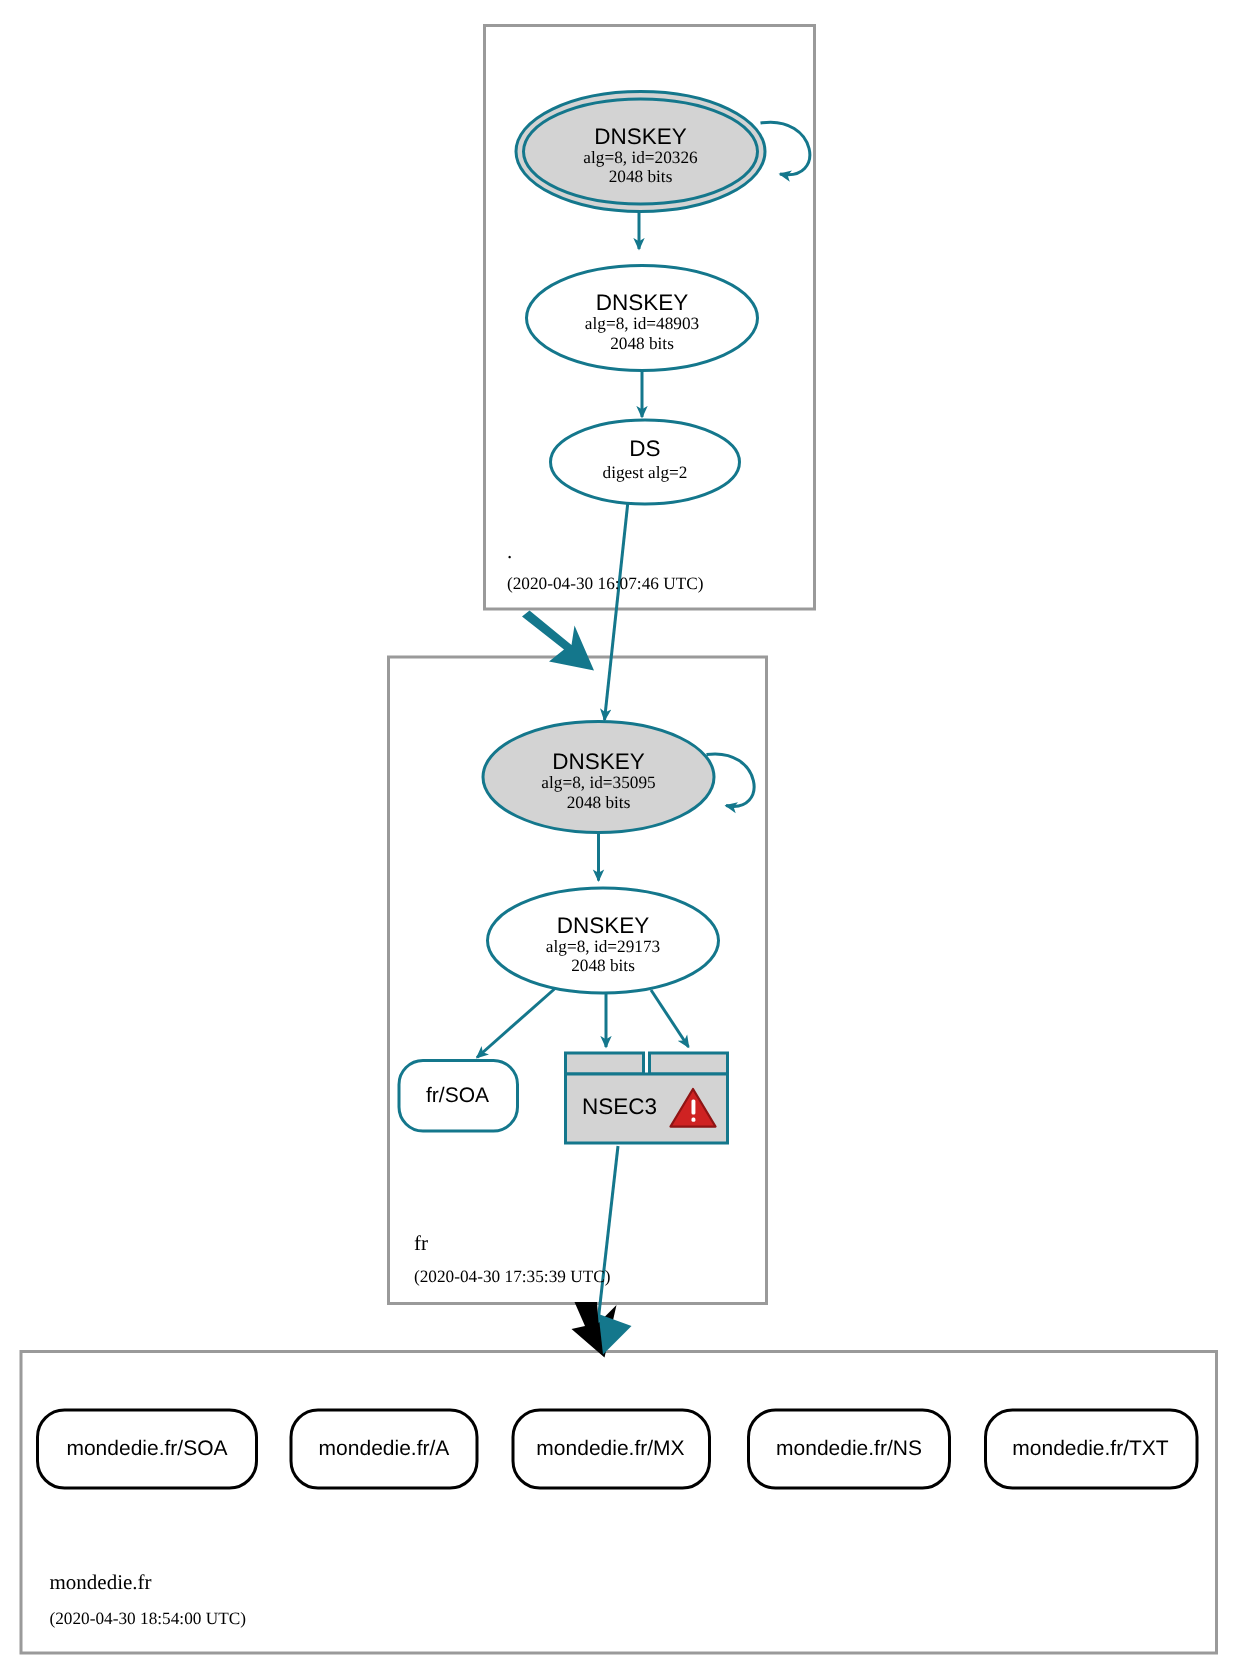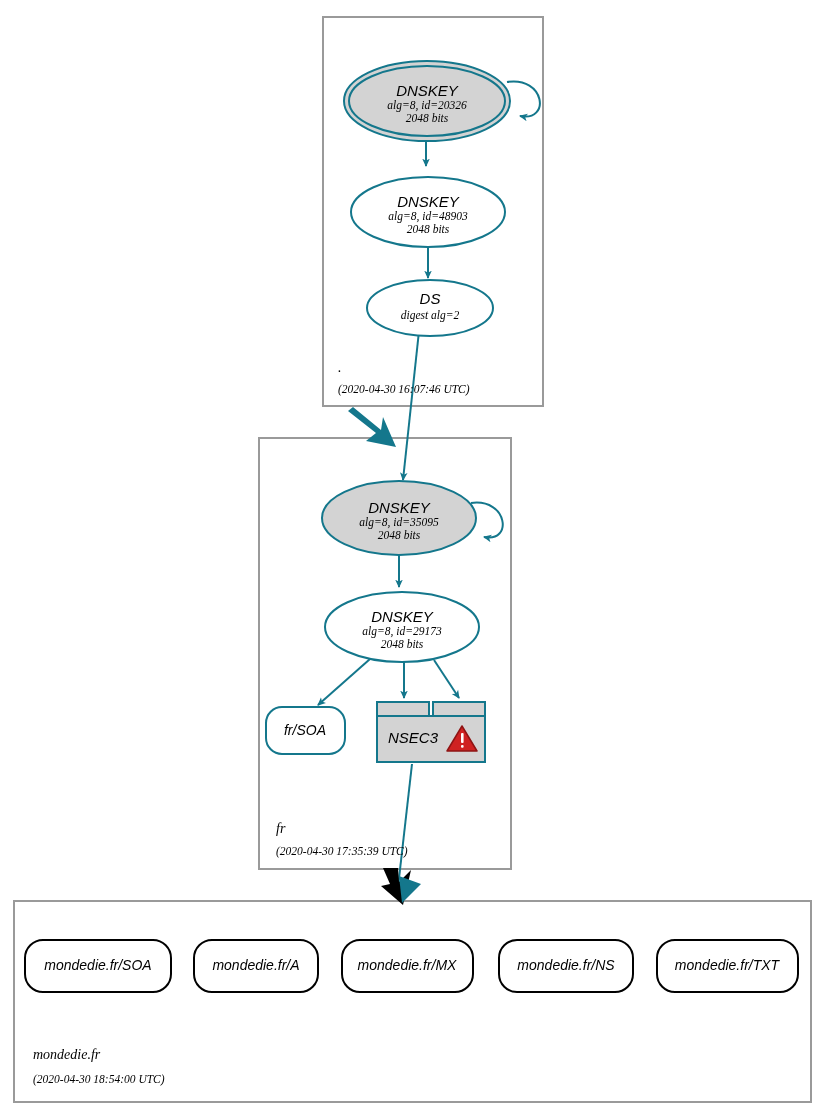--- a/index.html
+++ b/index.html
@@ -9,21 +9,20 @@
   }
   body {
     font-family: "Liberation Sans", sans-serif;
   }
   #canvas {
     position: relative;
     width: 825px;
     height: 1117px;
     background: #ffffff;
     overflow: hidden;
-    font-style: italic;
   }
   svg.layer {
     position: absolute;
     left: 0;
     top: 0;
     width: 825px;
     height: 1117px;
   }
   .zone-box {
     fill: none;

